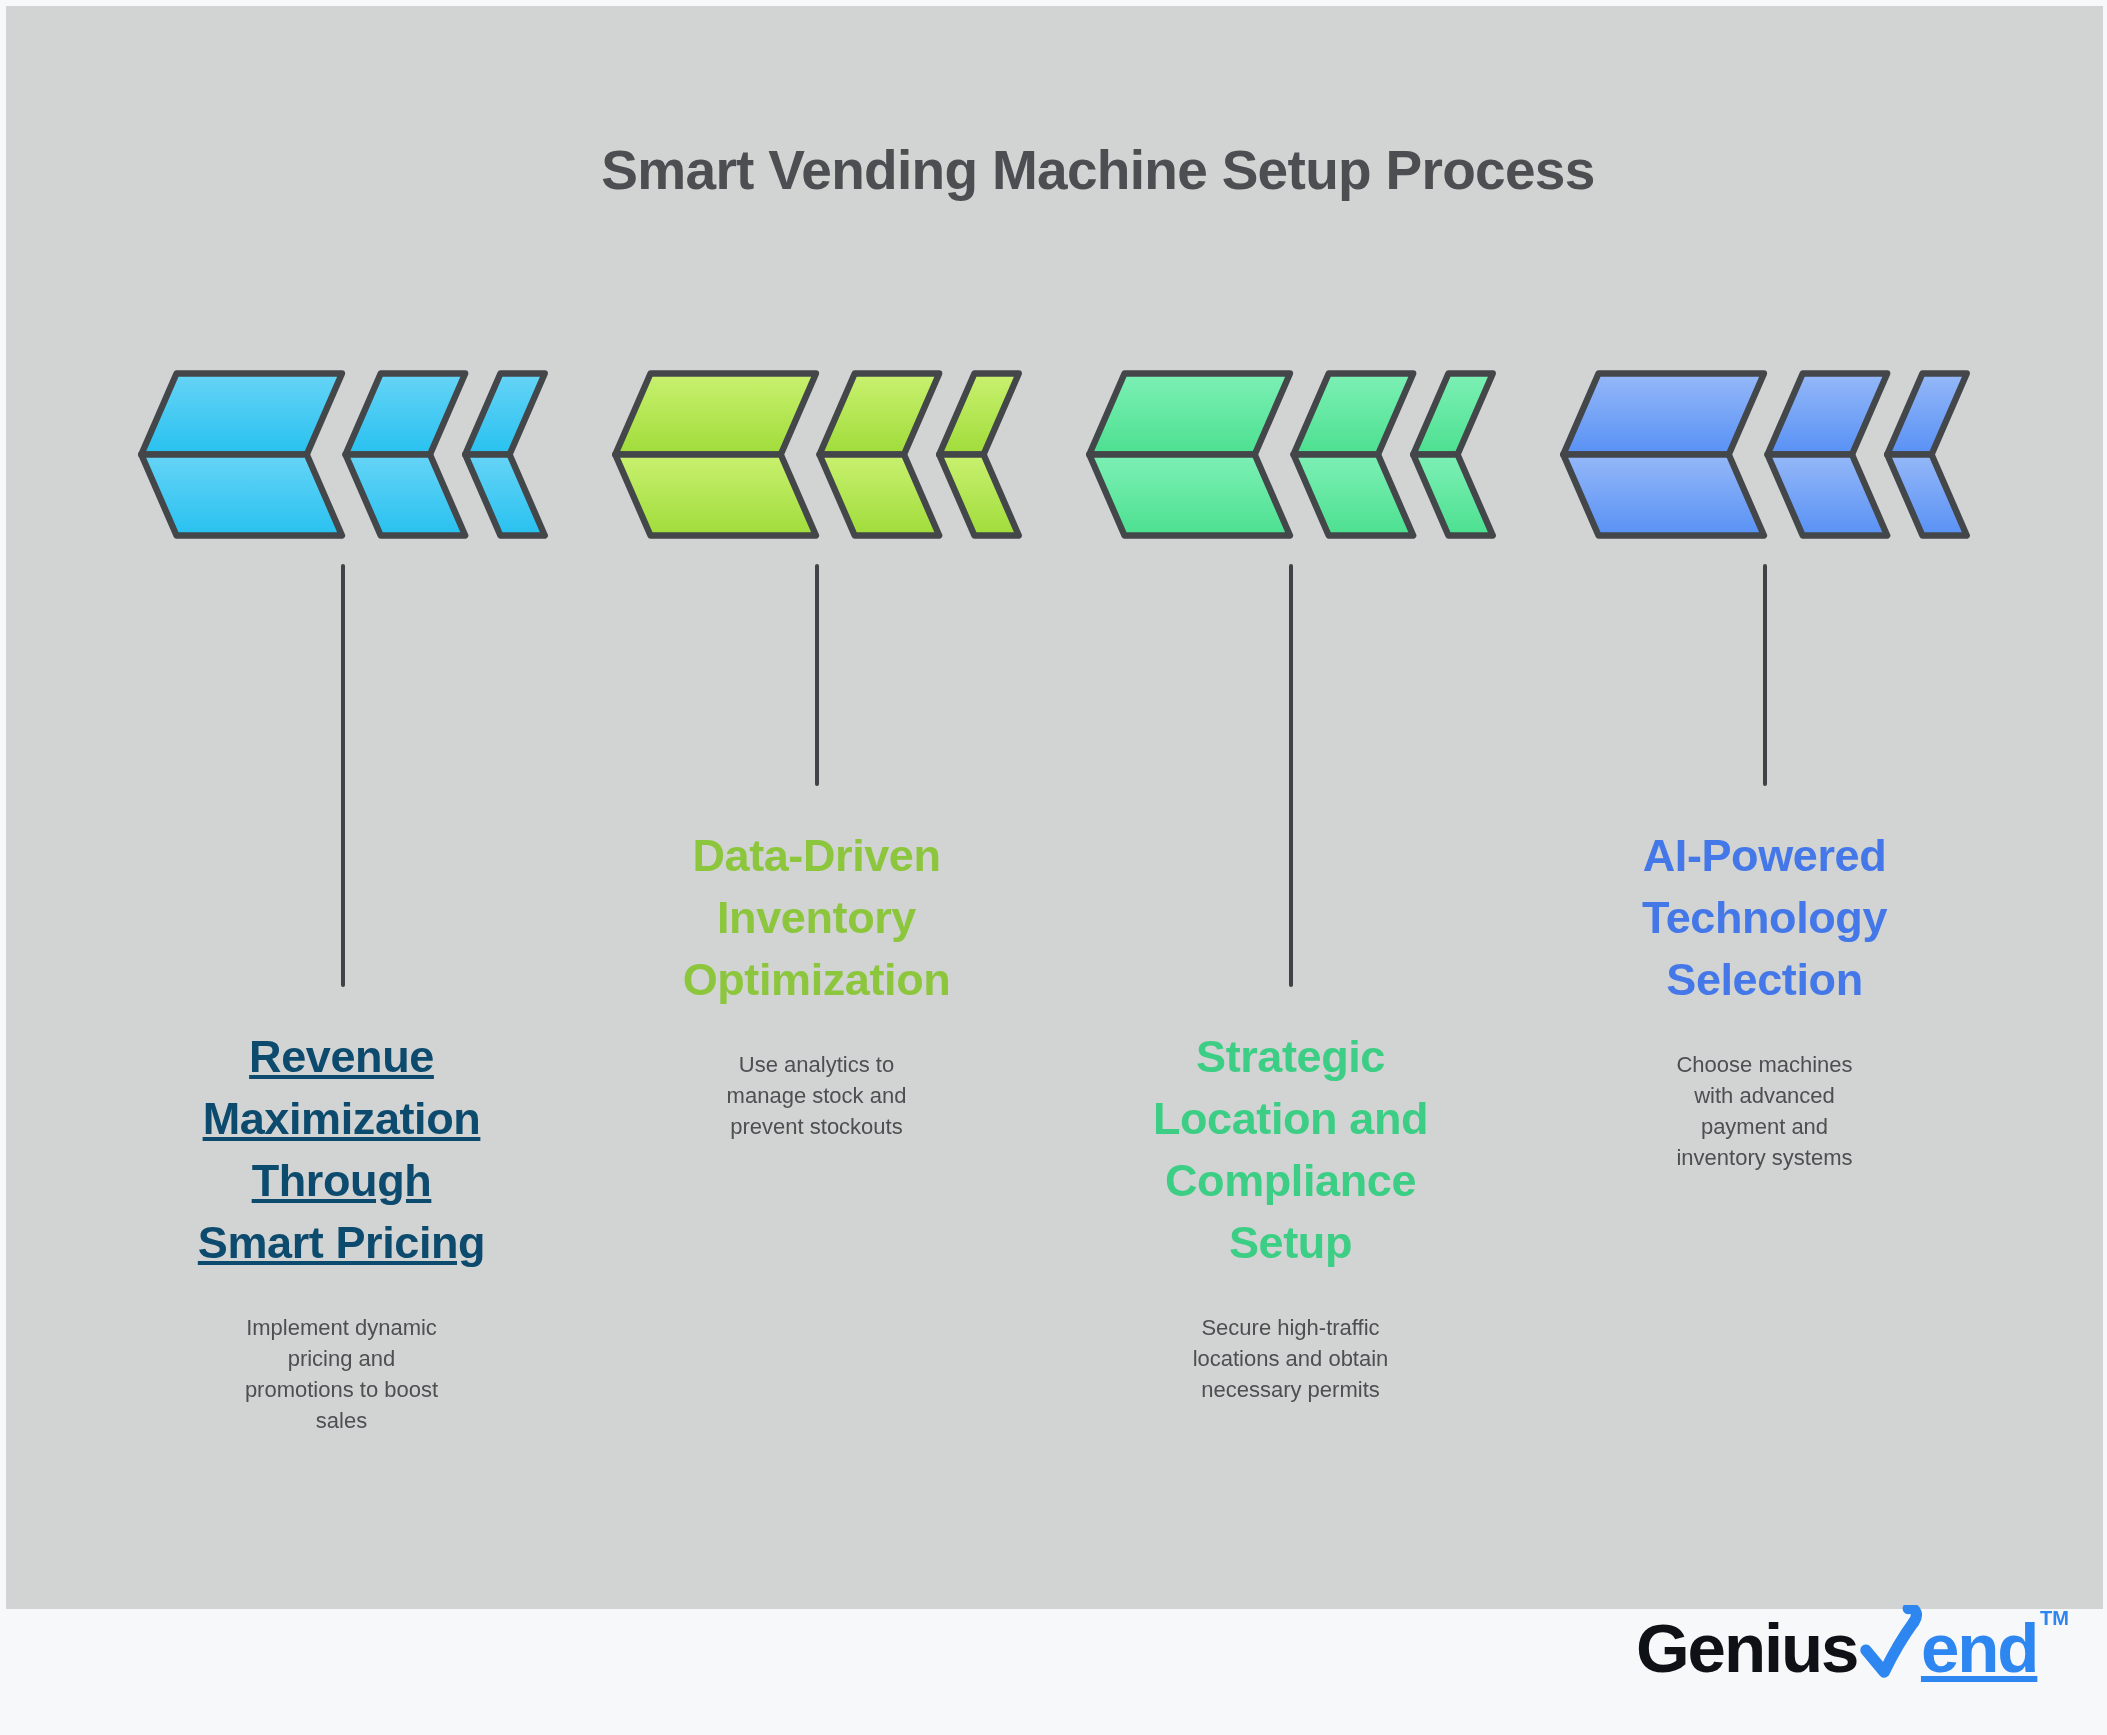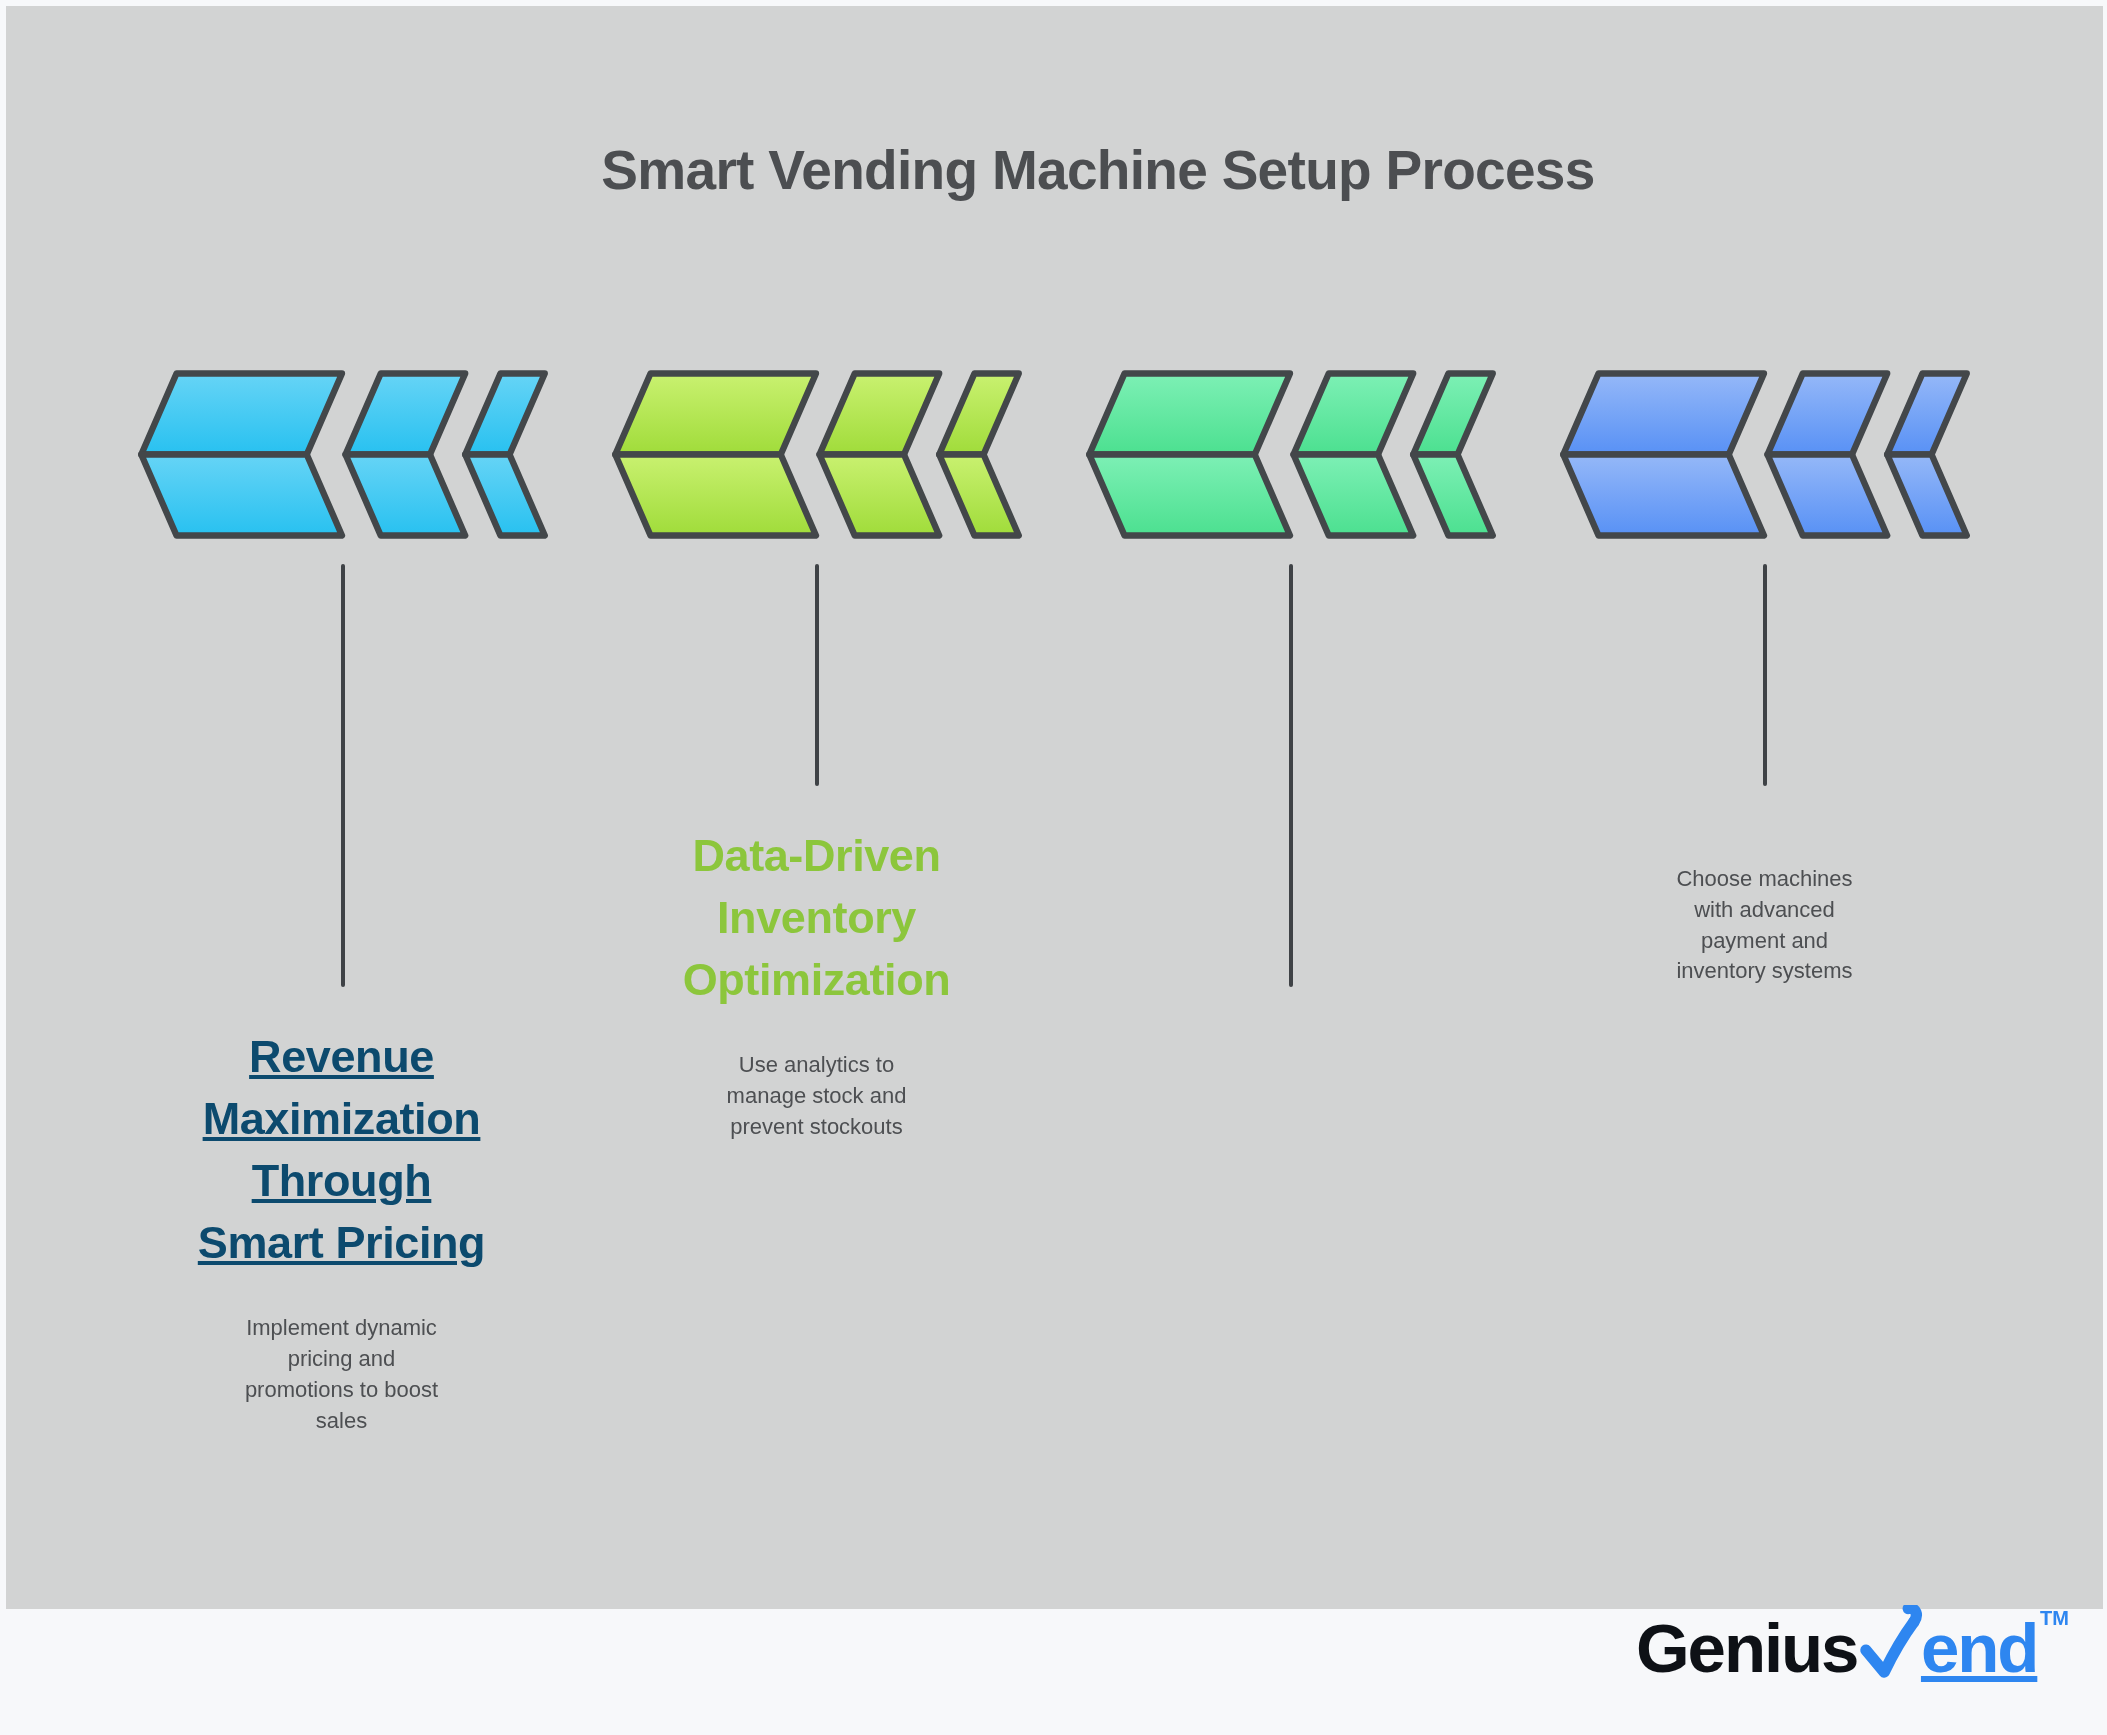--- a/index.html
+++ b/index.html
@@ -208,21 +208,33 @@
 sales</div>
   </div>
   <div class="col offset-b s1">
     <div class="step-heading" style="color: rgb(140, 198, 60);">Data-Driven
 Inventory
 Optimization</div>
     <div class="step-desc">Use analytics to
 manage stock and
 prevent stockouts</div>
   </div>
+  <div class="col offset-a s2">
+    <div class="step-heading" style="color: rgb(59, 206, 132);">Strategic
+Location and
+Compliance
+Setup</div>
+    <div class="step-desc">Secure high-traffic
+locations and obtain
+necessary permits</div>
+  </div>
   <div class="col offset-b s3">
+    <div class="step-heading" style="color: rgb(68, 120, 232);">AI-Powered
+Technology
+Selection</div>
     <div class="step-desc">Choose machines
 with advanced
 payment and
 inventory systems</div>
   </div>
 
   <div class="footer">
     <div class="logo">
       <span class="logo-black">Genius</span>
       <svg class="logo-check" viewBox="0 0 100 112">

